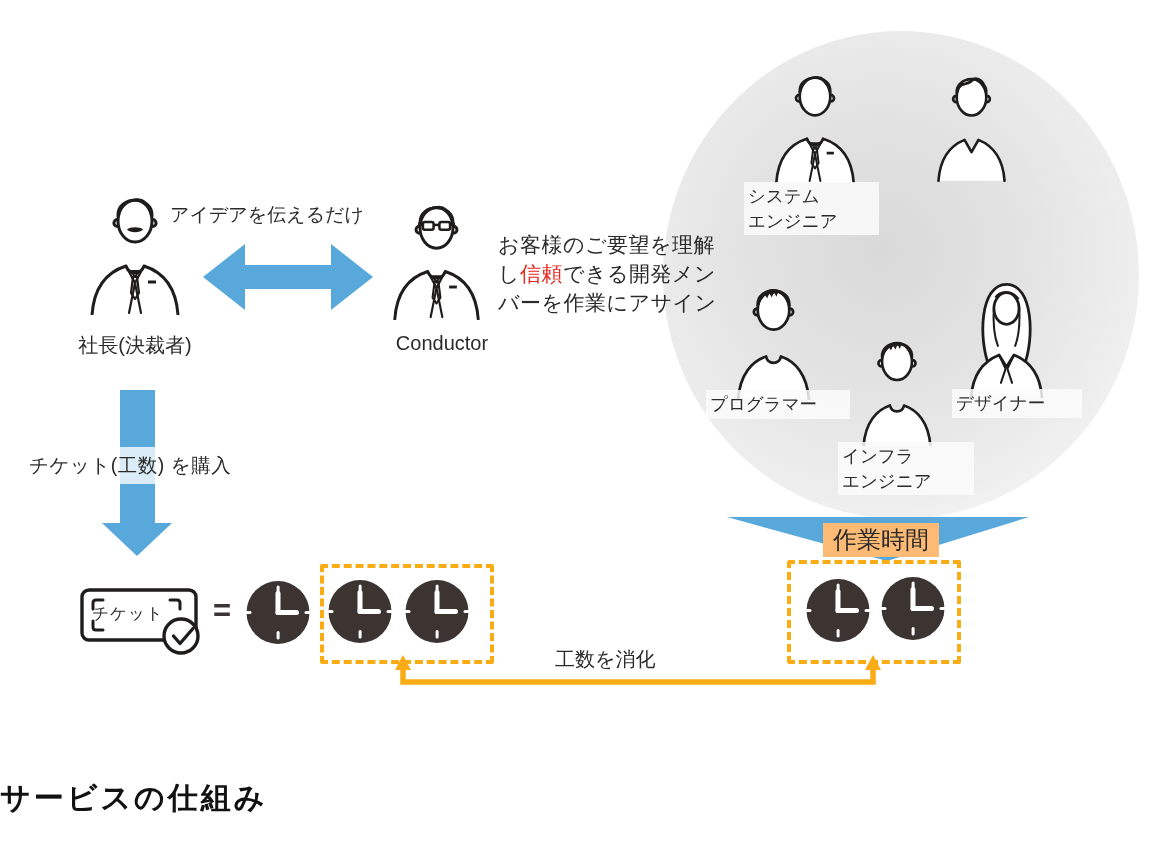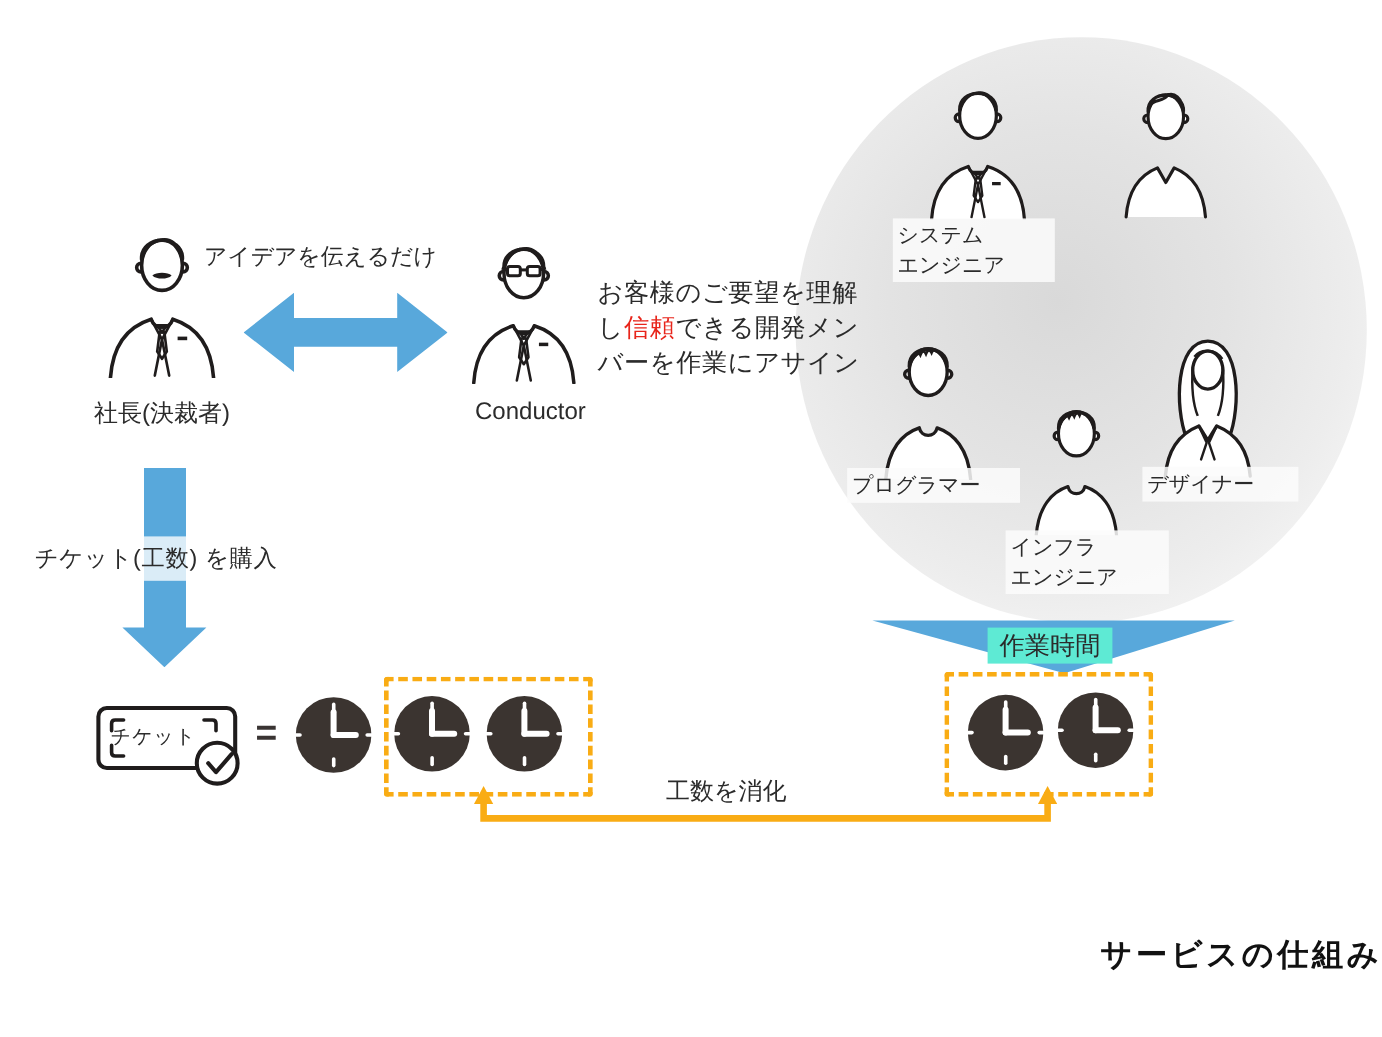--- a/index.html
+++ b/index.html
@@ -29,27 +29,27 @@
   }
   .label{font-size:20px;text-align:center;line-height:1.3;}
   .member-label{
     font-size:17.5px;line-height:1.4;
     background:rgba(252,252,252,0.85);padding:2px 4px;
   }
   .note{font-size:21px;line-height:1.38;letter-spacing:0.5px;}
   .note .hl{color:var(--highlight_red);}
   .semi-bg{background:rgba(255,255,255,0.78);}
   #purchase-label{font-size:19.5px;padding:5px 2px;letter-spacing:0.5px;}
-  #worktime-label{background:#5eead4;font-size:21px;padding:1px 10px;}
+  #worktime-label{background:#fdba74;font-size:24px;padding:1px 10px;}
   #consume-label{font-size:20px;}
   #equals-sign{font-size:31px;font-weight:bold;color:#3a3433;}
   #ticket-text{font-size:16.5px;text-align:center;letter-spacing:1px;}
   #diagram-title{
-    left:0;top:778px;width:1152px;text-align:right;
-    font-size:26px;font-weight:bold;color:#111;letter-spacing:3px;
+    left:0;top:778px;width:1152px;text-align:left;
+    font-size:30px;font-weight:bold;color:#111;letter-spacing:3px;
   }
 </style>
 </head>
 <body>
 
 <svg width="0" height="0" style="position:absolute" aria-hidden="true">
   <defs>
     <g id="sym-suit-body">
       <path class="ln" d="M7,128 C9,99 22,85 41,79 C44,88 56,88 59,79 C78,85 91,99 93,128"></path>
       <path class="ln thin" d="M41,79 L50,96 L44,126"></path>

